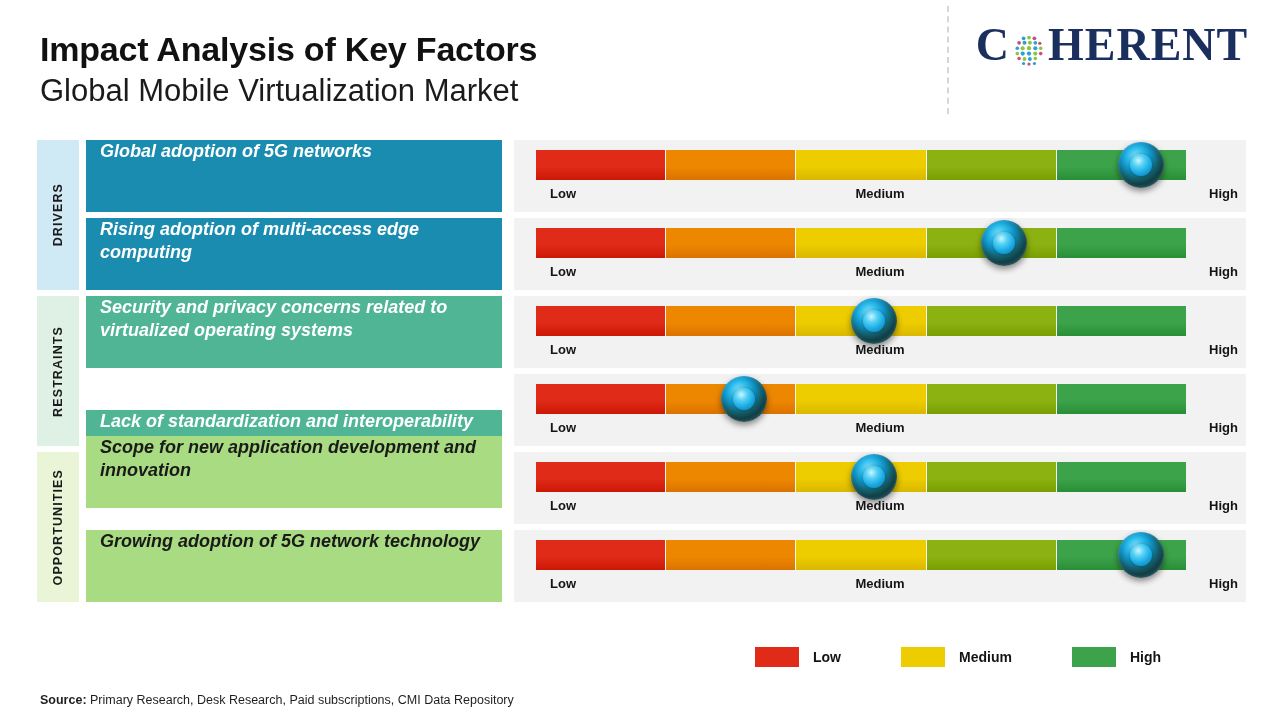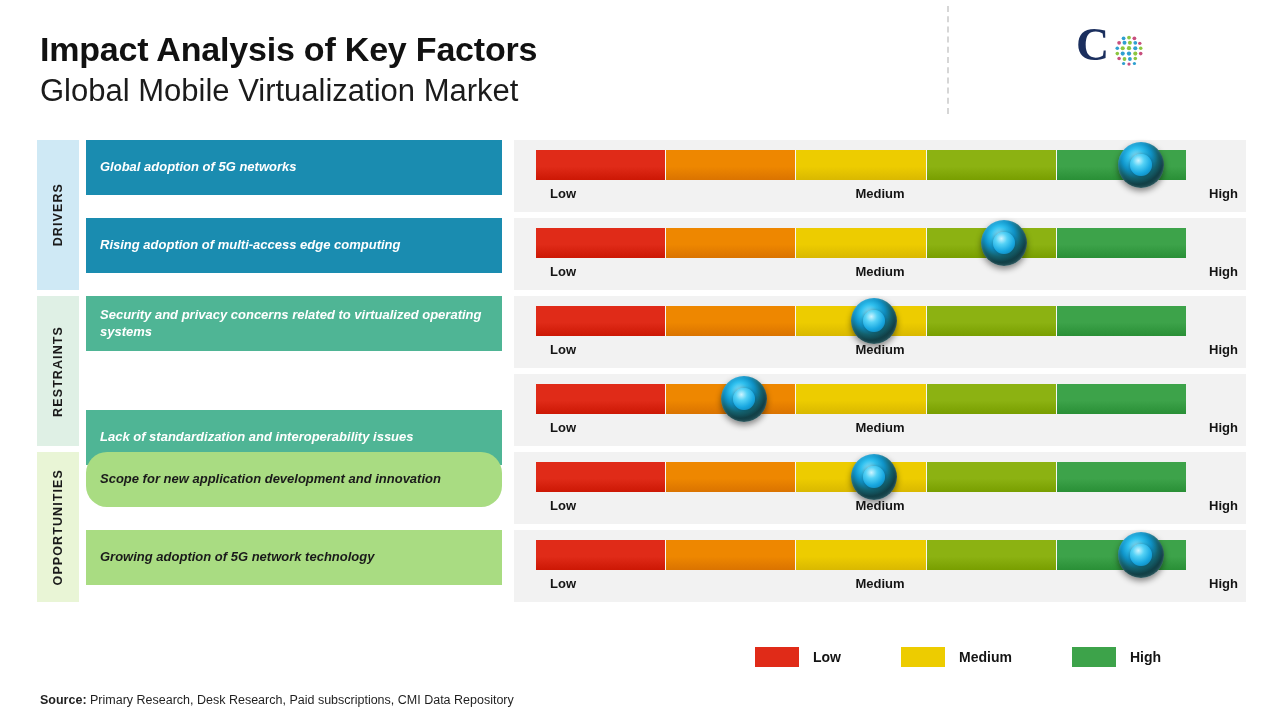--- a/index.html
+++ b/index.html
@@ -59,23 +59,23 @@
   .cat-label span {
     writing-mode:vertical-rl; transform:rotate(180deg);
     font-size:12.5px; font-weight:bold; letter-spacing:1.1px; color:#1a1a1a;
     white-space:nowrap;
   }
   .cat-drivers { background:#cfe9f5; }
   .cat-restraints { background:#dff0e5; }
   .cat-opportunities { background:#e9f5d6; }
 
   .factor {
-    position:absolute; left:86px; width:416px; height:55px;
-    display:flex; align-items:center; padding:0 12px 0 14px;
-    font-size:13px; font-weight:bold; font-style:italic; line-height:1.3;
+    position:absolute; left:86px; width:416px; height:72px;
+    display:flex; align-items:flex-start; padding:0 12px 0 14px;
+    font-size:18px; font-weight:bold; font-style:italic; line-height:1.3;
   }
   .factor.drivers { background:#1a8cb0; color:#ffffff; }
   .factor.restraints { background:#4fb595; color:#ffffff; }
   .factor.opportunities { background:#a9dc82; color:#1a1a1a; }
 
   .gauge-wrap {
     position:absolute; left:514px; width:732px; height:72px;
     background:#f2f2f2;
   }
   .gauge-bar {
@@ -167,20 +167,21 @@
               <circle cx="9" cy="29.5" r="2.0" fill="#c84f7d"></circle>
               <circle cx="15" cy="30" r="2.1" fill="#8cc63f"></circle>
               <circle cx="21" cy="30" r="2.1" fill="#2f9fd0"></circle>
               <circle cx="27" cy="29.5" r="2.0" fill="#8cc63f"></circle>
               <circle cx="14" cy="35" r="1.8" fill="#2f9fd0"></circle>
               <circle cx="20" cy="35.6" r="1.8" fill="#c84f7d"></circle>
               <circle cx="26" cy="35" r="1.8" fill="#2f9fd0"></circle>
             </g>
           </svg>
         </span>
+        <span class="seg">HERENT</span>
       </div>
     </div>
   </div>
 
   <div class="matrix">
       <div class="cat-label cat-drivers" style="top: 0px; height: 150px;">
         <span>DRIVERS</span>
       </div>
       <div class="cat-label cat-restraints" style="top: 156px; height: 150px;">
         <span>RESTRAINTS</span>
@@ -253,21 +254,21 @@
           <div class="seg-cell" style="background: linear-gradient(rgb(140, 178, 18) 0%, rgb(140, 178, 18) 55%, rgb(120, 158, 0) 100%);"></div>
           <div class="seg-cell" style="background: linear-gradient(rgb(61, 163, 74) 0%, rgb(61, 163, 74) 55%, rgb(41, 143, 54) 100%);"></div>
         </div>
         <div class="marker" style="left: 230px;"></div>
         <div class="gauge-scale">
           <div class="scale-low">Low</div>
           <div class="scale-med">Medium</div>
           <div class="scale-high">High</div>
         </div>
       </div>
-      <div class="factor opportunities" style="top: 312px; border-radius: 21px;">
+      <div class="factor opportunities" style="top: 296px;">
         <span>Scope for new application development and innovation</span>
       </div>
       <div class="gauge-wrap" style="top: 312px;">
         <div class="gauge-bar">
           <div class="seg-cell" style="background: linear-gradient(rgb(224, 43, 24) 0%, rgb(224, 43, 24) 55%, rgb(204, 23, 4) 100%);"></div>
           <div class="seg-cell" style="background: linear-gradient(rgb(238, 135, 0) 0%, rgb(238, 135, 0) 55%, rgb(218, 115, 0) 100%);"></div>
           <div class="seg-cell" style="background: linear-gradient(rgb(237, 204, 0) 0%, rgb(237, 204, 0) 55%, rgb(217, 184, 0) 100%);"></div>
           <div class="seg-cell" style="background: linear-gradient(rgb(140, 178, 18) 0%, rgb(140, 178, 18) 55%, rgb(120, 158, 0) 100%);"></div>
           <div class="seg-cell" style="background: linear-gradient(rgb(61, 163, 74) 0%, rgb(61, 163, 74) 55%, rgb(41, 143, 54) 100%);"></div>
         </div>

